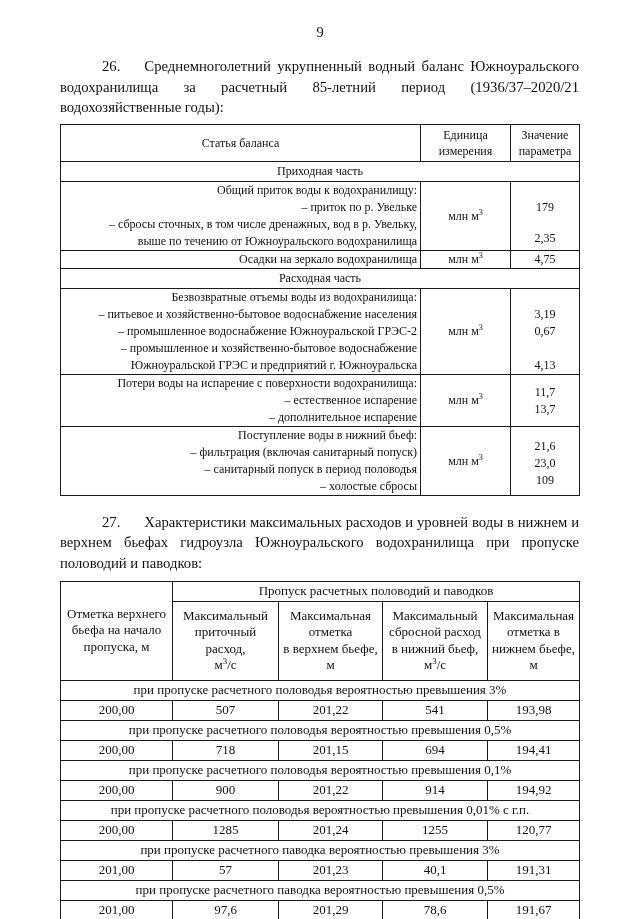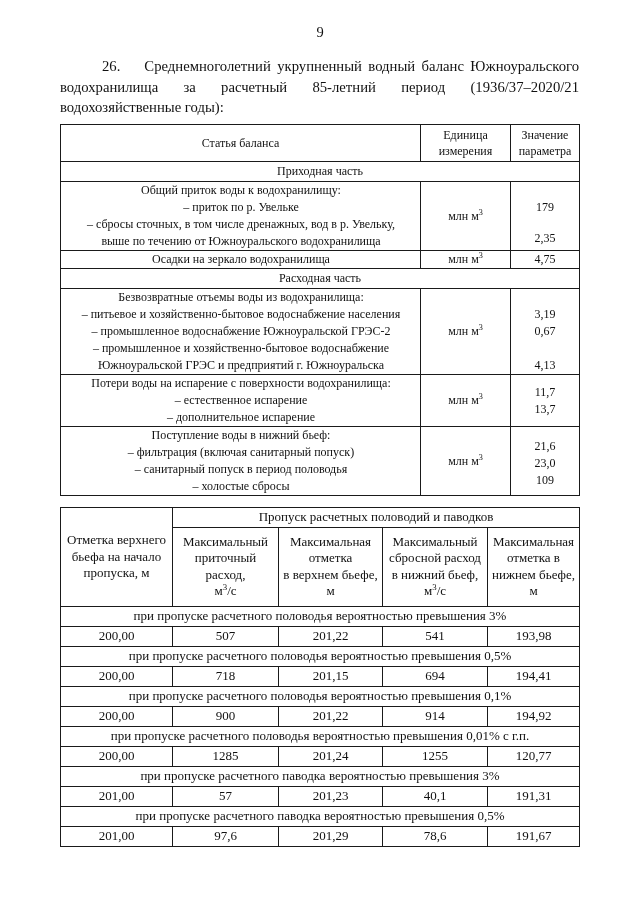--- a/index.html
+++ b/index.html
@@ -57,21 +57,21 @@
     line-height: 16.2px;
   }
   table.doc-table td,
   table.doc-table th {
     border: 1px solid #1a1a1a;
     padding: 0 3px;
     vertical-align: middle;
     font-weight: normal;
   }
   .ctr { text-align: center; }
-  .lft { text-align: center; padding-left: 4px !important; }
+  .lft { text-align: right; padding-left: 4px !important; }
   .sect-row td {
     text-align: center;
     padding-top: 0px;
     padding-bottom: 0px;
     height: 19px;
   }
   .unit { white-space: nowrap; }
   sup { font-size: 0.68em; vertical-align: super; line-height: 0; }
   
   #table-balance { margin-top: 6px; }
@@ -185,20 +185,21 @@
             <span style="margin-top:5px">21,6</span>
             <span>23,0</span>
             <span>109</span>
           </td>
         </tr>
       </tbody>
     </table>
 
     <div class="spacer-26"></div>
 
+    <p class="para" style="margin-top:12px"><span class="num">27.</span><span>Характеристики максимальных расходов и уровней воды в нижнем и верхнем бьефах гидроузла Южноуральского водохранилища при пропуске половодий и паводков:</span></p>
 
     <table class="doc-table" id="table-flood">
       <colgroup>
         <col style="width:112px">
         <col style="width:106px">
         <col style="width:104px">
         <col style="width:105px">
         <col style="width:92px">
       </colgroup>
       <thead>

